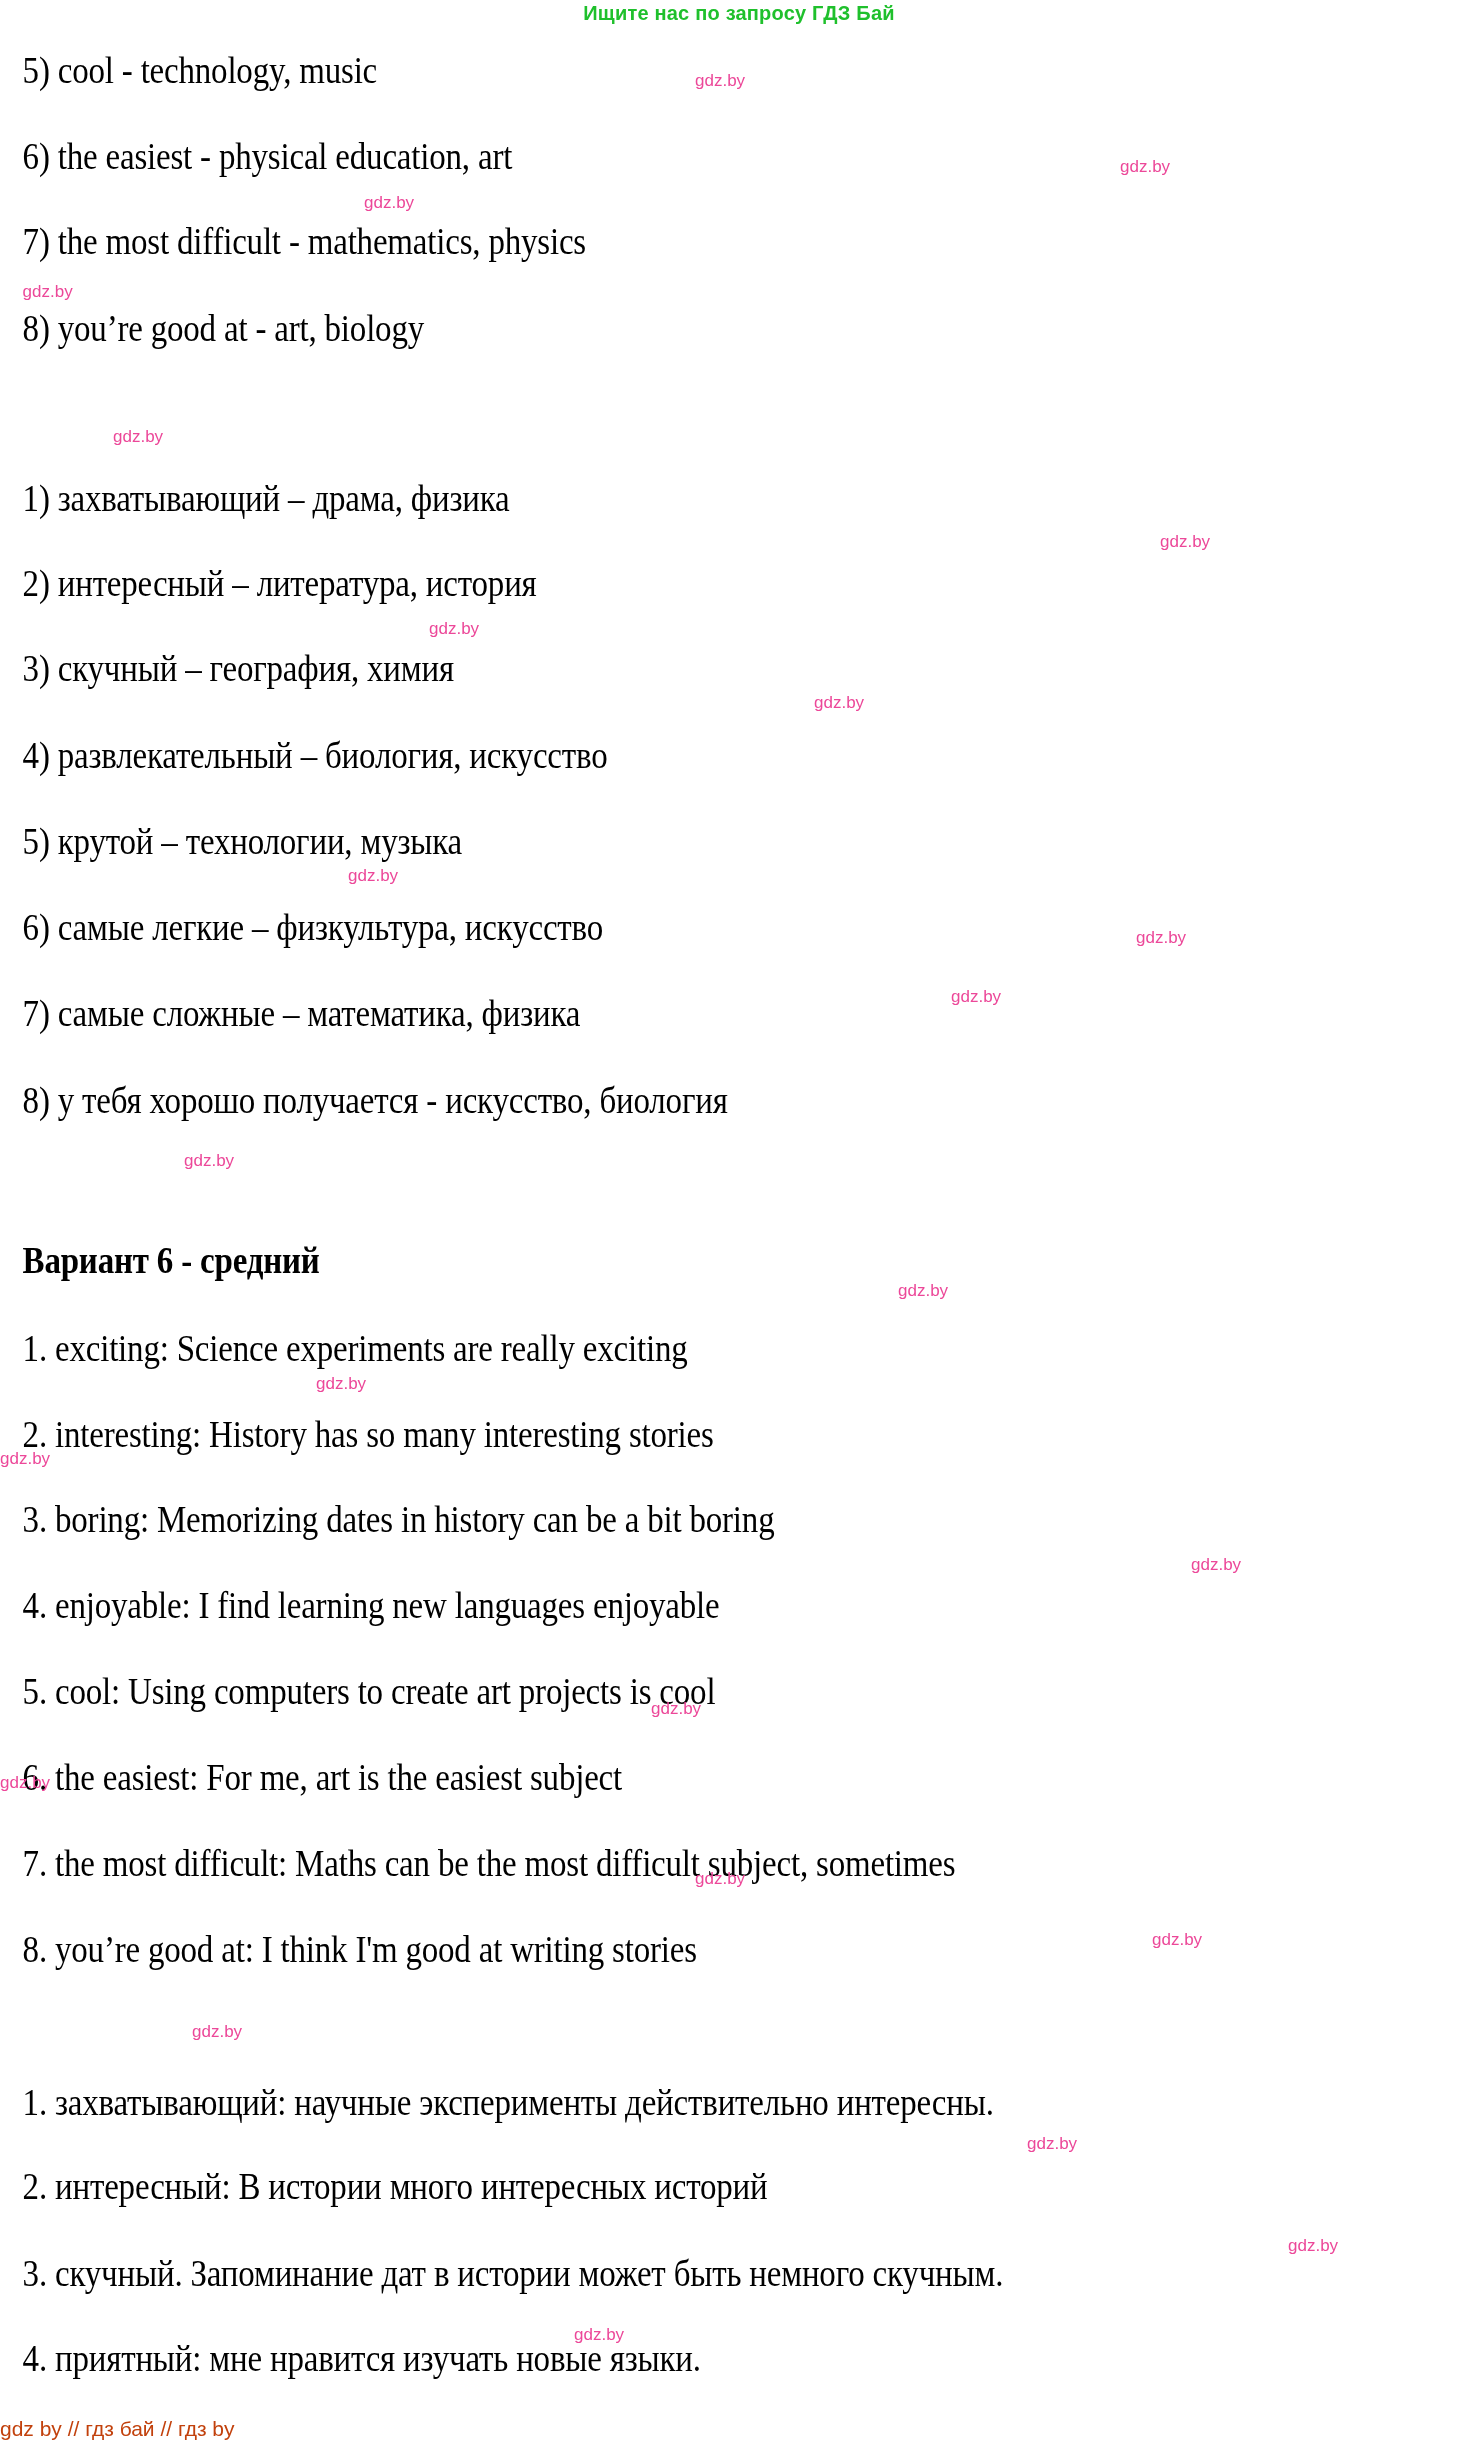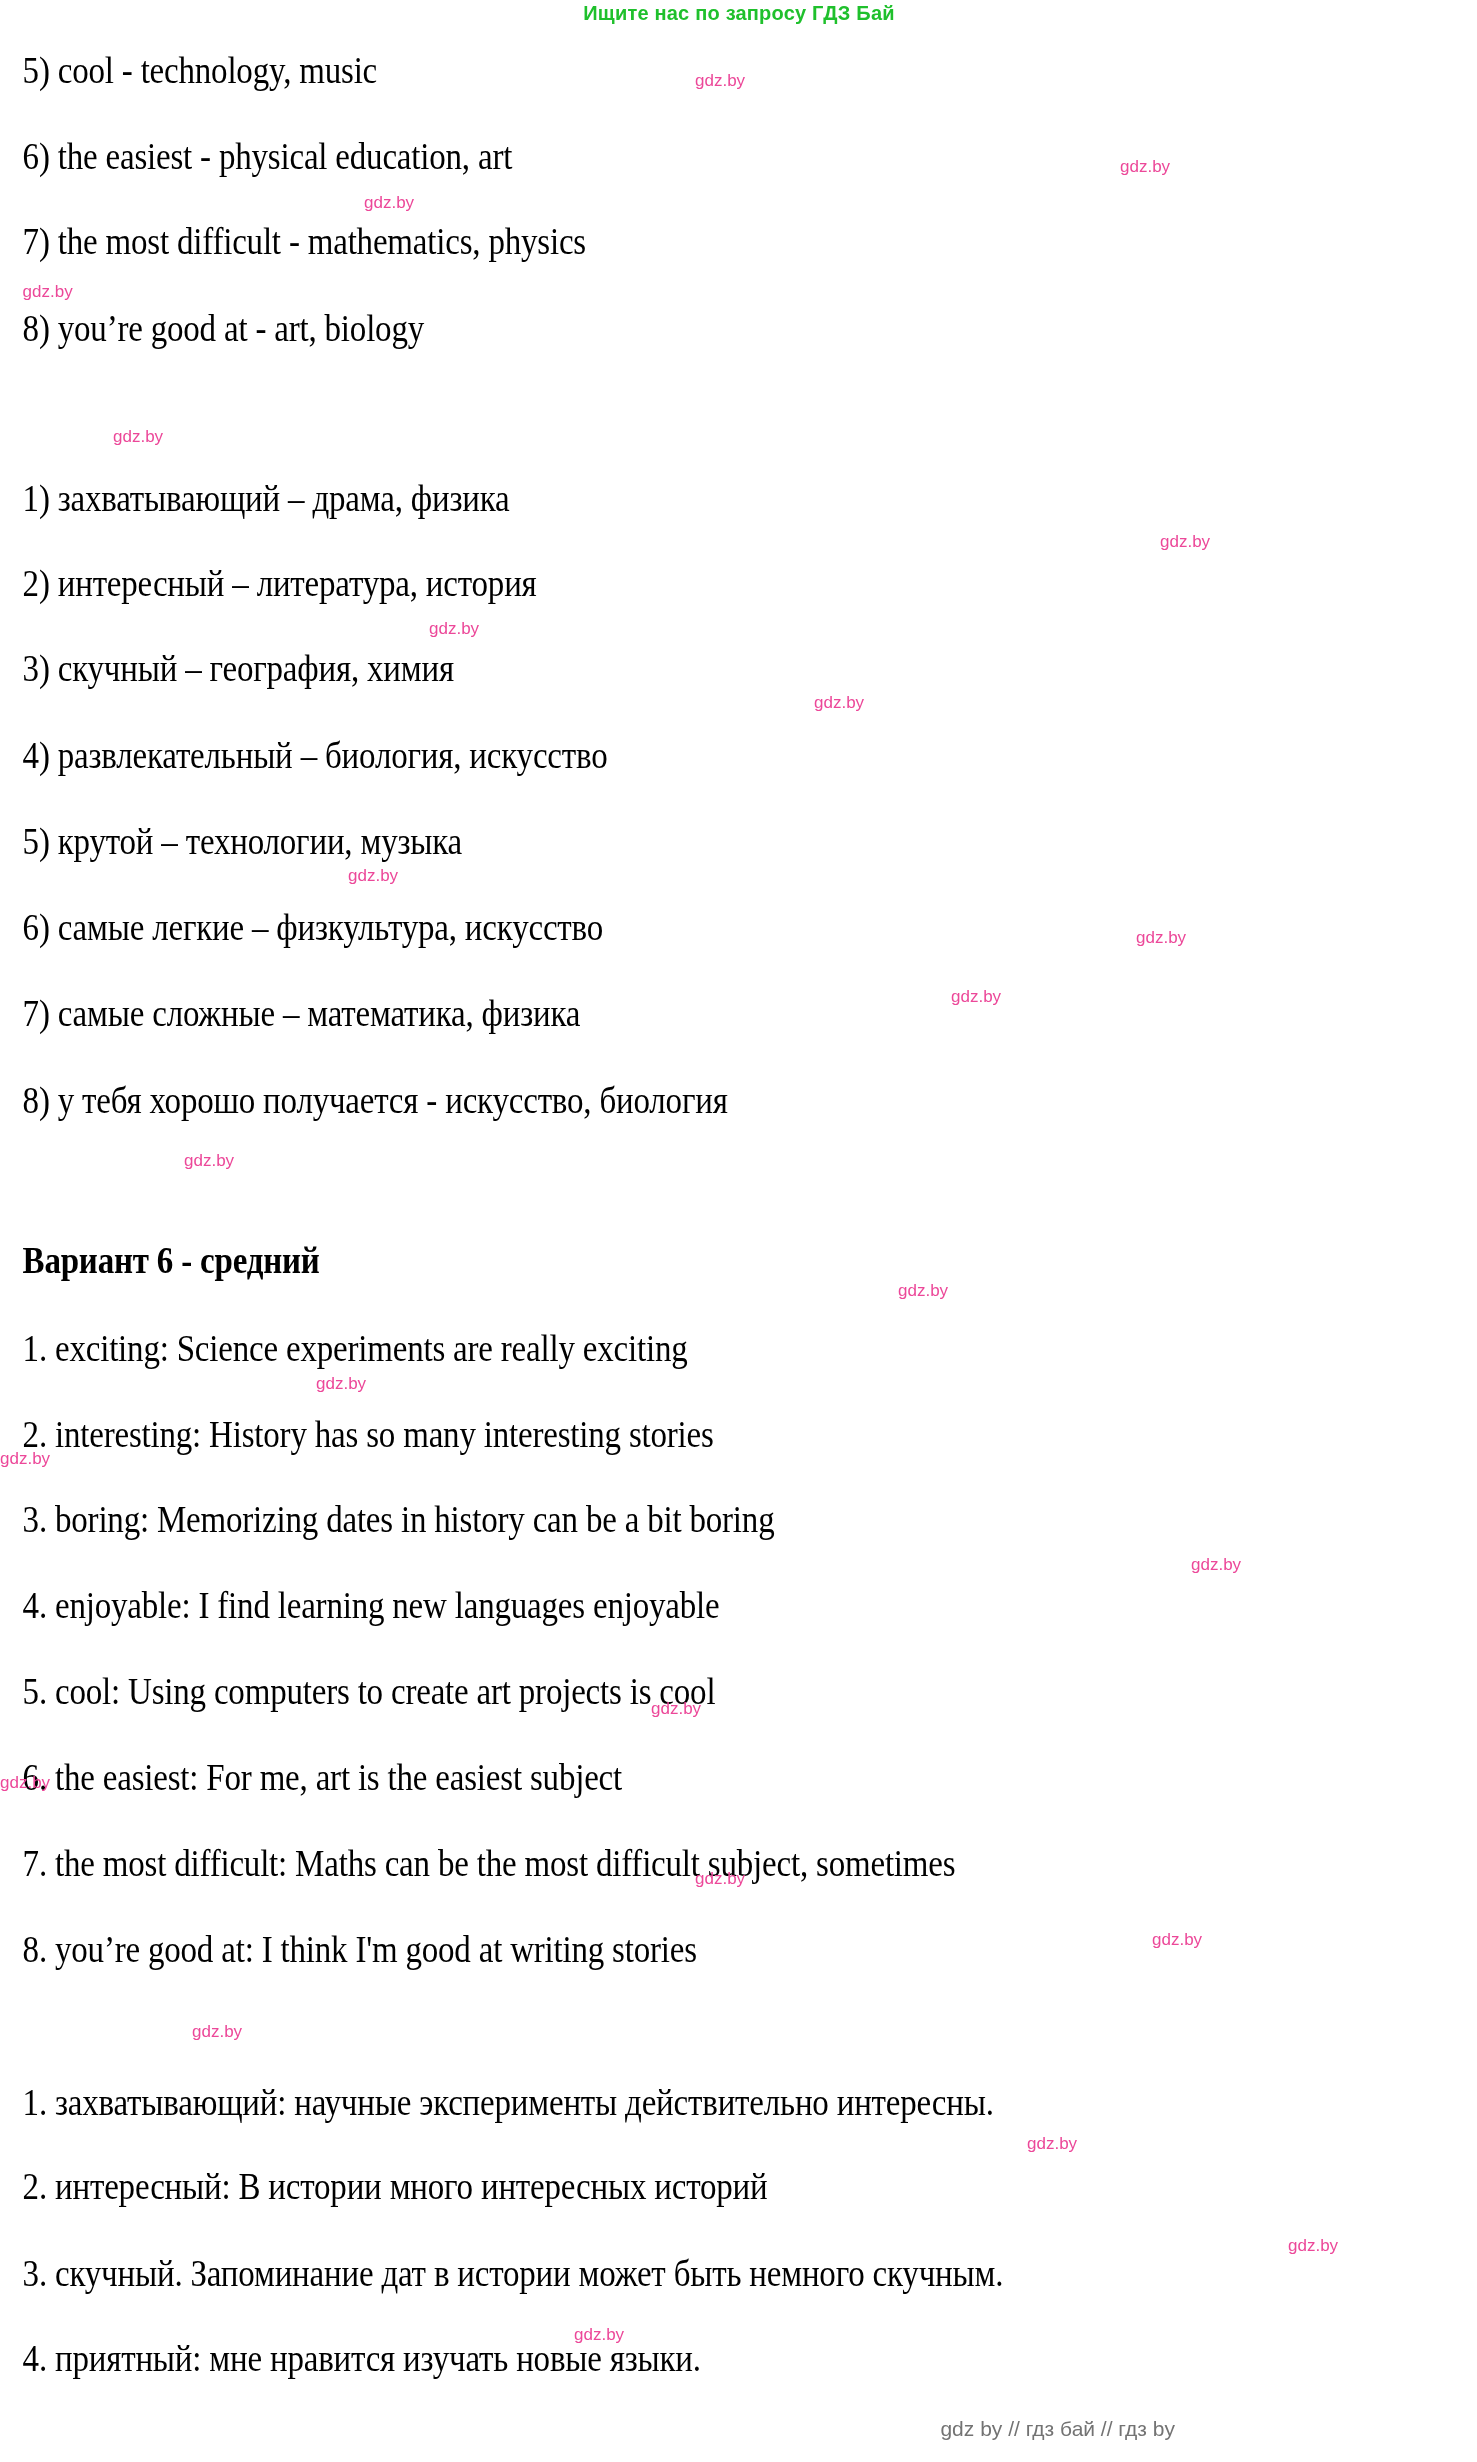--- a/index.html
+++ b/index.html
@@ -58,24 +58,24 @@
     white-space: nowrap;
     letter-spacing: 0px;
   }
 
   
   .site-footer {
     position: absolute;
     left: 0;
     top: 2417px;
     width: 1175px;
-    text-align: right;
+    text-align: left;
     font-family: "Liberation Sans", "DejaVu Sans", sans-serif;
     font-size: 21px;
-    color: #737373;
+    color: #c2410c;
     white-space: nowrap;
   }
 </style>
 </head>
 <body>
 
 <div id="page">
 
   <div class="promo-header">Ищите нас по запросу ГДЗ Бай</div>
 

